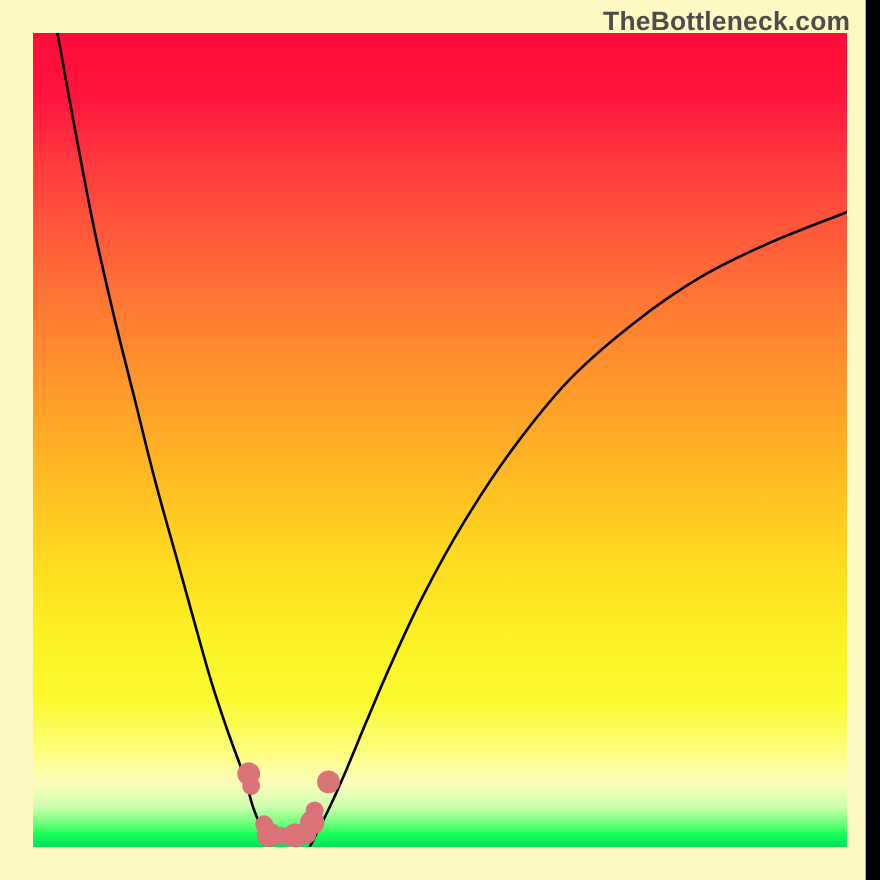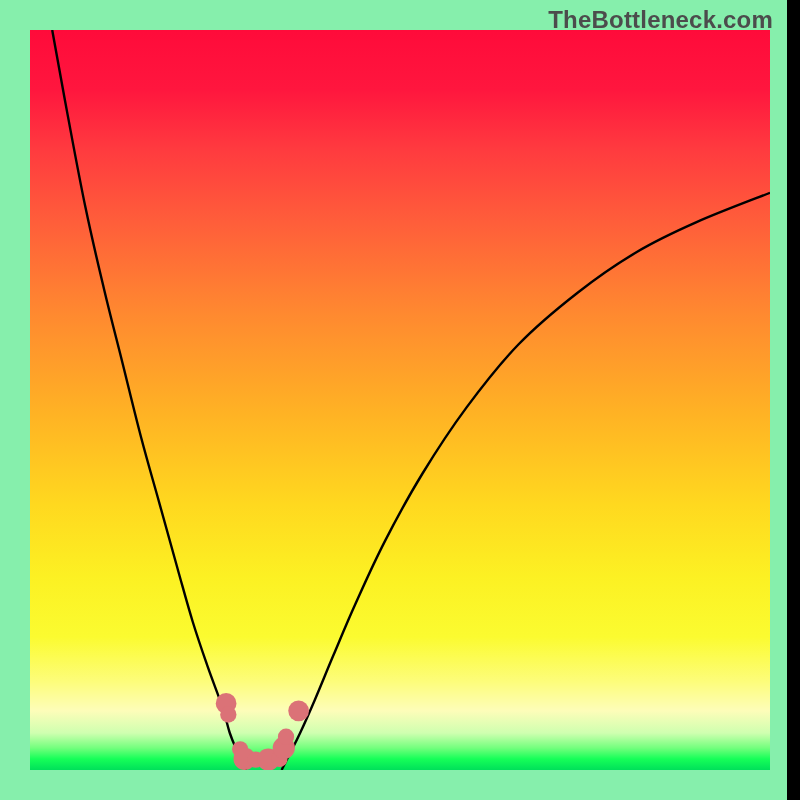--- a/index.html
+++ b/index.html
@@ -8,21 +8,21 @@
     width: 800px;
     height: 800px;
     background: #000;
     overflow: hidden;
     font-family: Arial, Helvetica, sans-serif;
   }
   .frame {
     position: relative;
     width: 787px;
     height: 800px;
-    background: #86efac;
+    background: #fef9c3;
   }
   .watermark {
     position: absolute;
     top: 6px;
     right: 14px;
     color: #4c4c4c;
     font-size: 24px;
     font-weight: 600;
     letter-spacing: 0.2px;
     z-index: 10;

